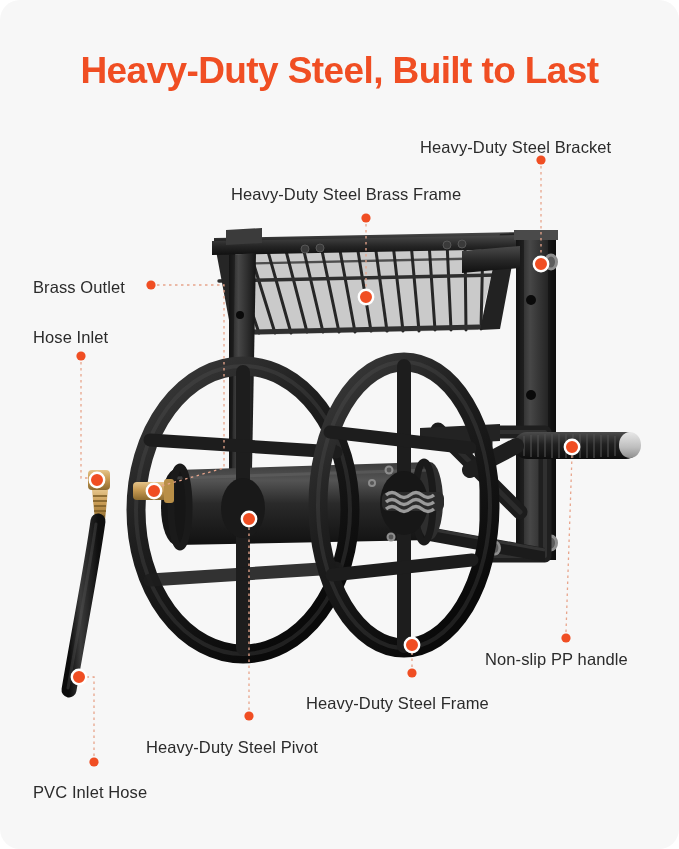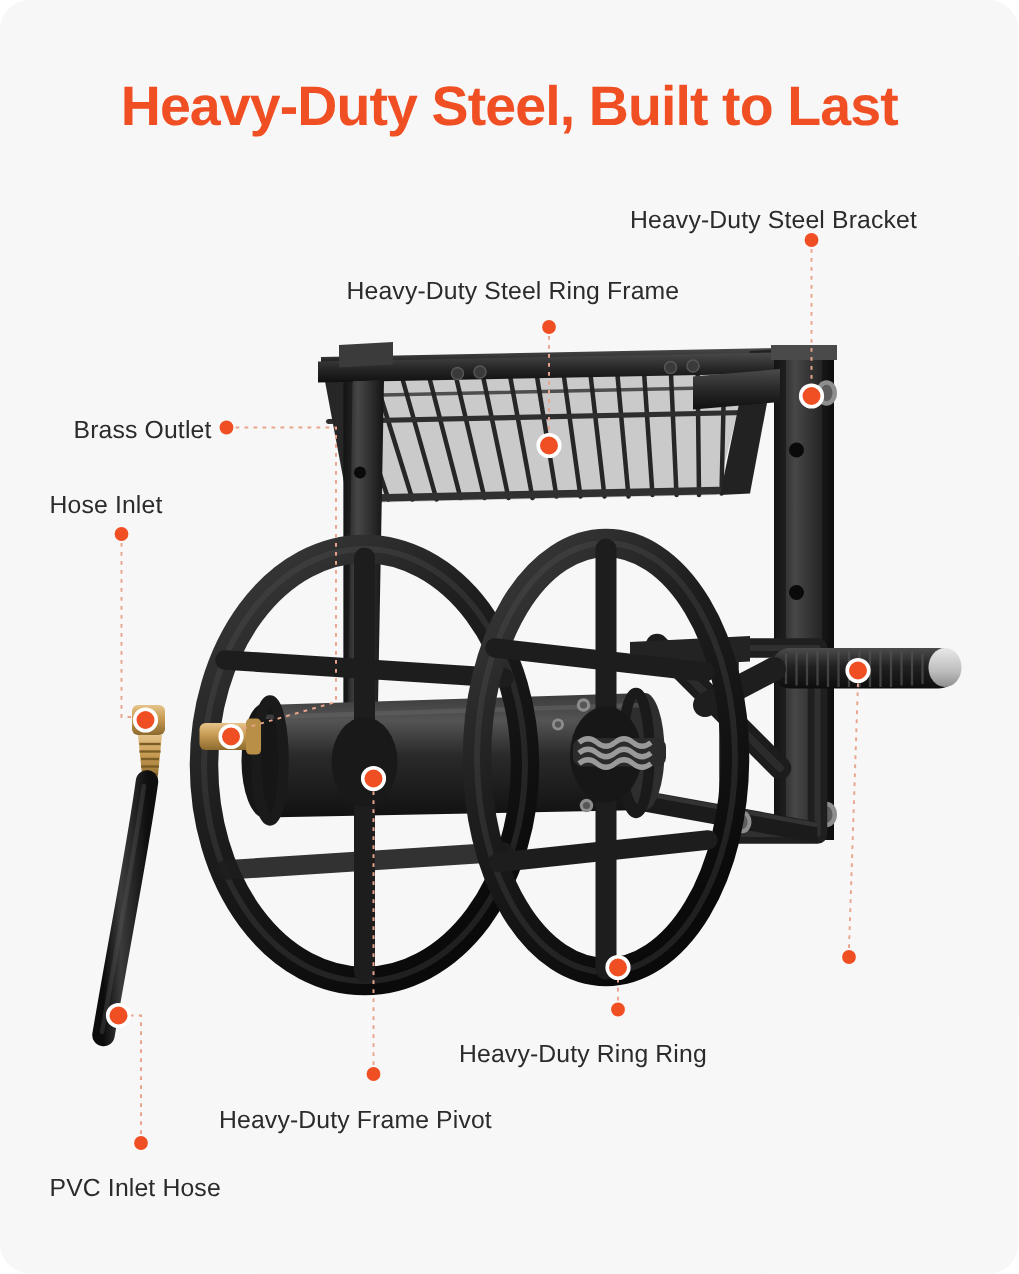--- a/index.html
+++ b/index.html
@@ -311,26 +311,27 @@
       <circle cx="249" cy="716" r="4.6"></circle>
       <circle cx="249" cy="519" r="7.2" stroke="#ffffff" stroke-width="2.4"></circle>
 
       <circle cx="94" cy="762" r="4.6"></circle>
       <circle cx="79" cy="677" r="7.2" stroke="#ffffff" stroke-width="2.4"></circle>
     </g>
   </svg>
 
   <div class="callout-label" style="left:420px; top:138px;">Heavy-Duty Steel Bracket</div>
 
-  <div class="callout-label" style="left:231px; top:185px;">Heavy-Duty Steel Ring Frame</div>
-
-  <div class="callout-label" style="left:33px; top:278px;margin-left:16px;">Brass Outlet</div>
+  <div class="callout-label" style="left:231px; top:185px;">Heavy-Duty Steel Brass Frame</div>
+
+  <div class="callout-label" style="left:33px; top:278px;">Brass Outlet</div>
 
   <div class="callout-label" style="left:33px; top:328px;">Hose Inlet</div>
 
-
-  <div class="callout-label" style="left:306px; top:694px;">Heavy-Duty Ring Ring</div>
-
-  <div class="callout-label" style="left:146px; top:738px;">Heavy-Duty Frame Pivot</div>
+  <div class="callout-label" style="left:485px; top:650px;">Non-slip PP handle</div>
+
+  <div class="callout-label" style="left:306px; top:694px;">Heavy-Duty Steel Frame</div>
+
+  <div class="callout-label" style="left:146px; top:738px;">Heavy-Duty Steel Pivot</div>
 
   <div class="callout-label" style="left:33px; top:783px;">PVC Inlet Hose</div>
 
 </div>
 
 </body></html>

